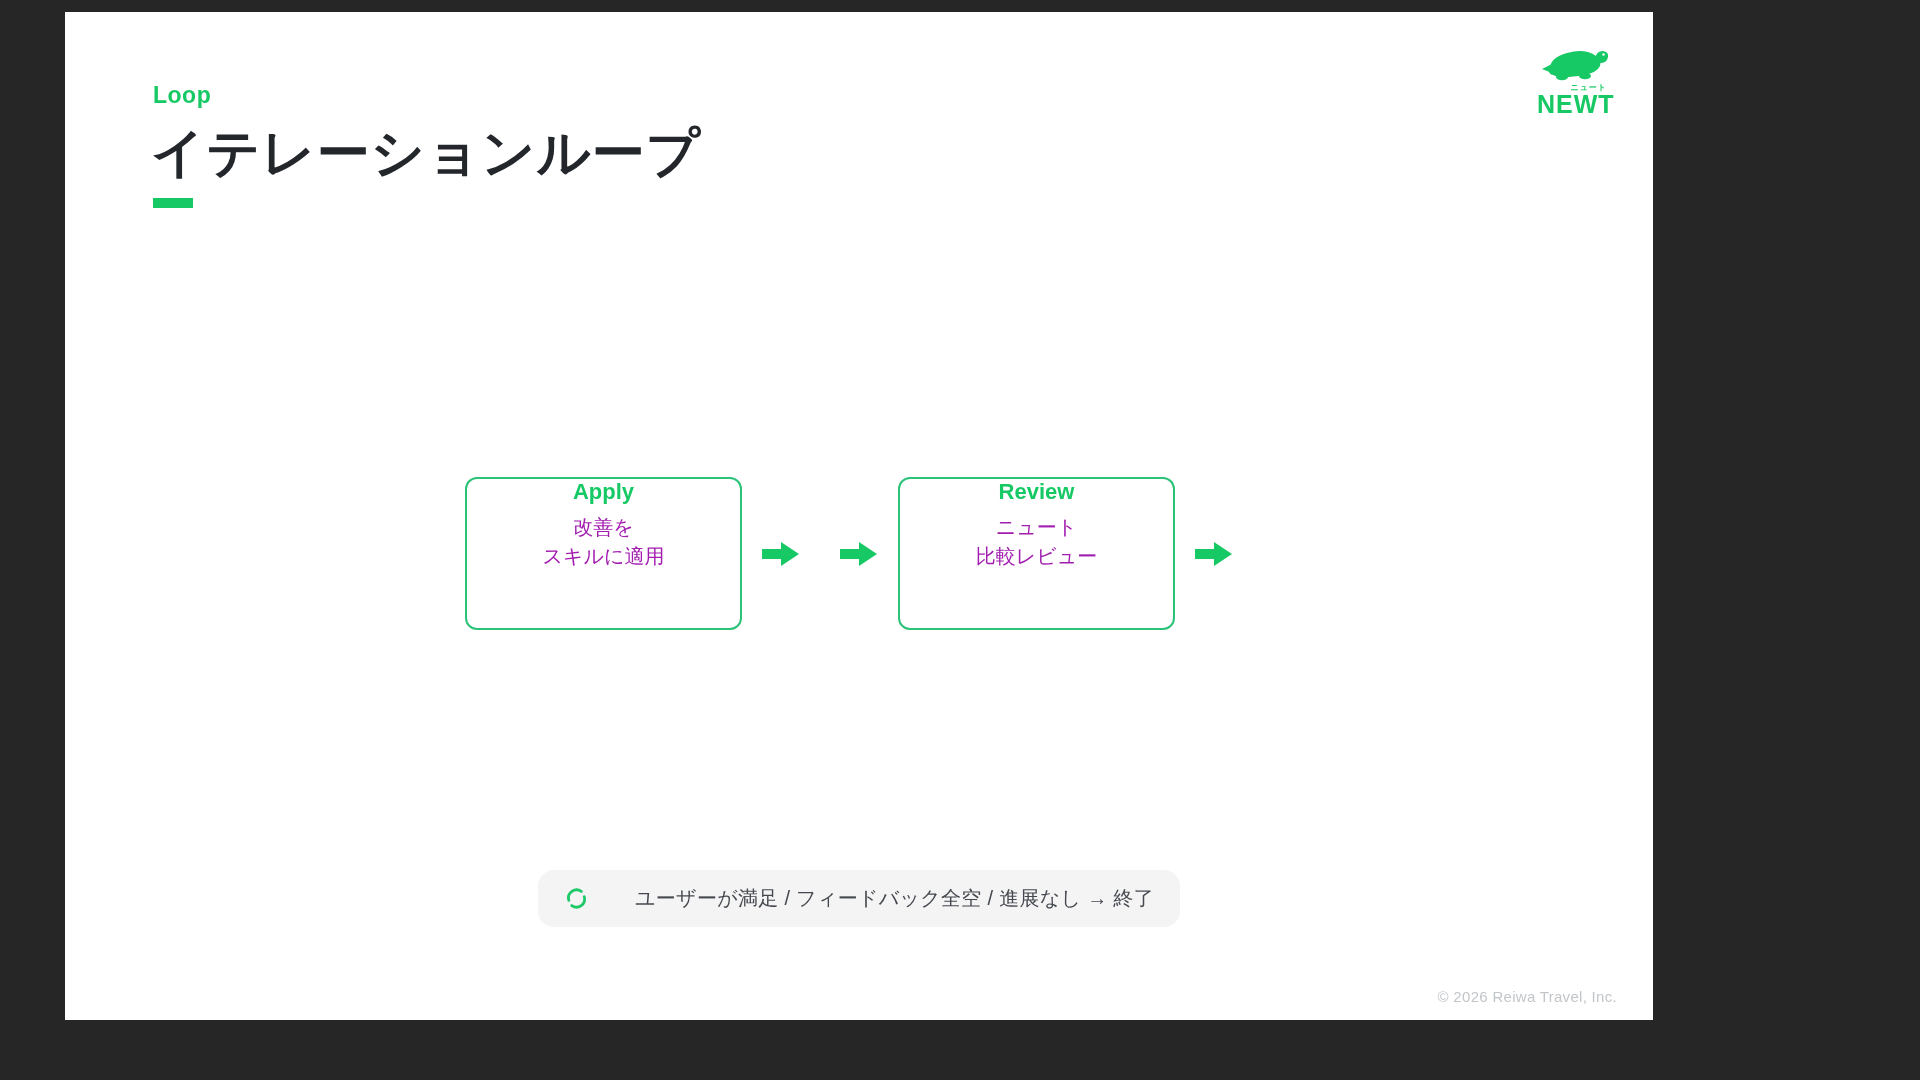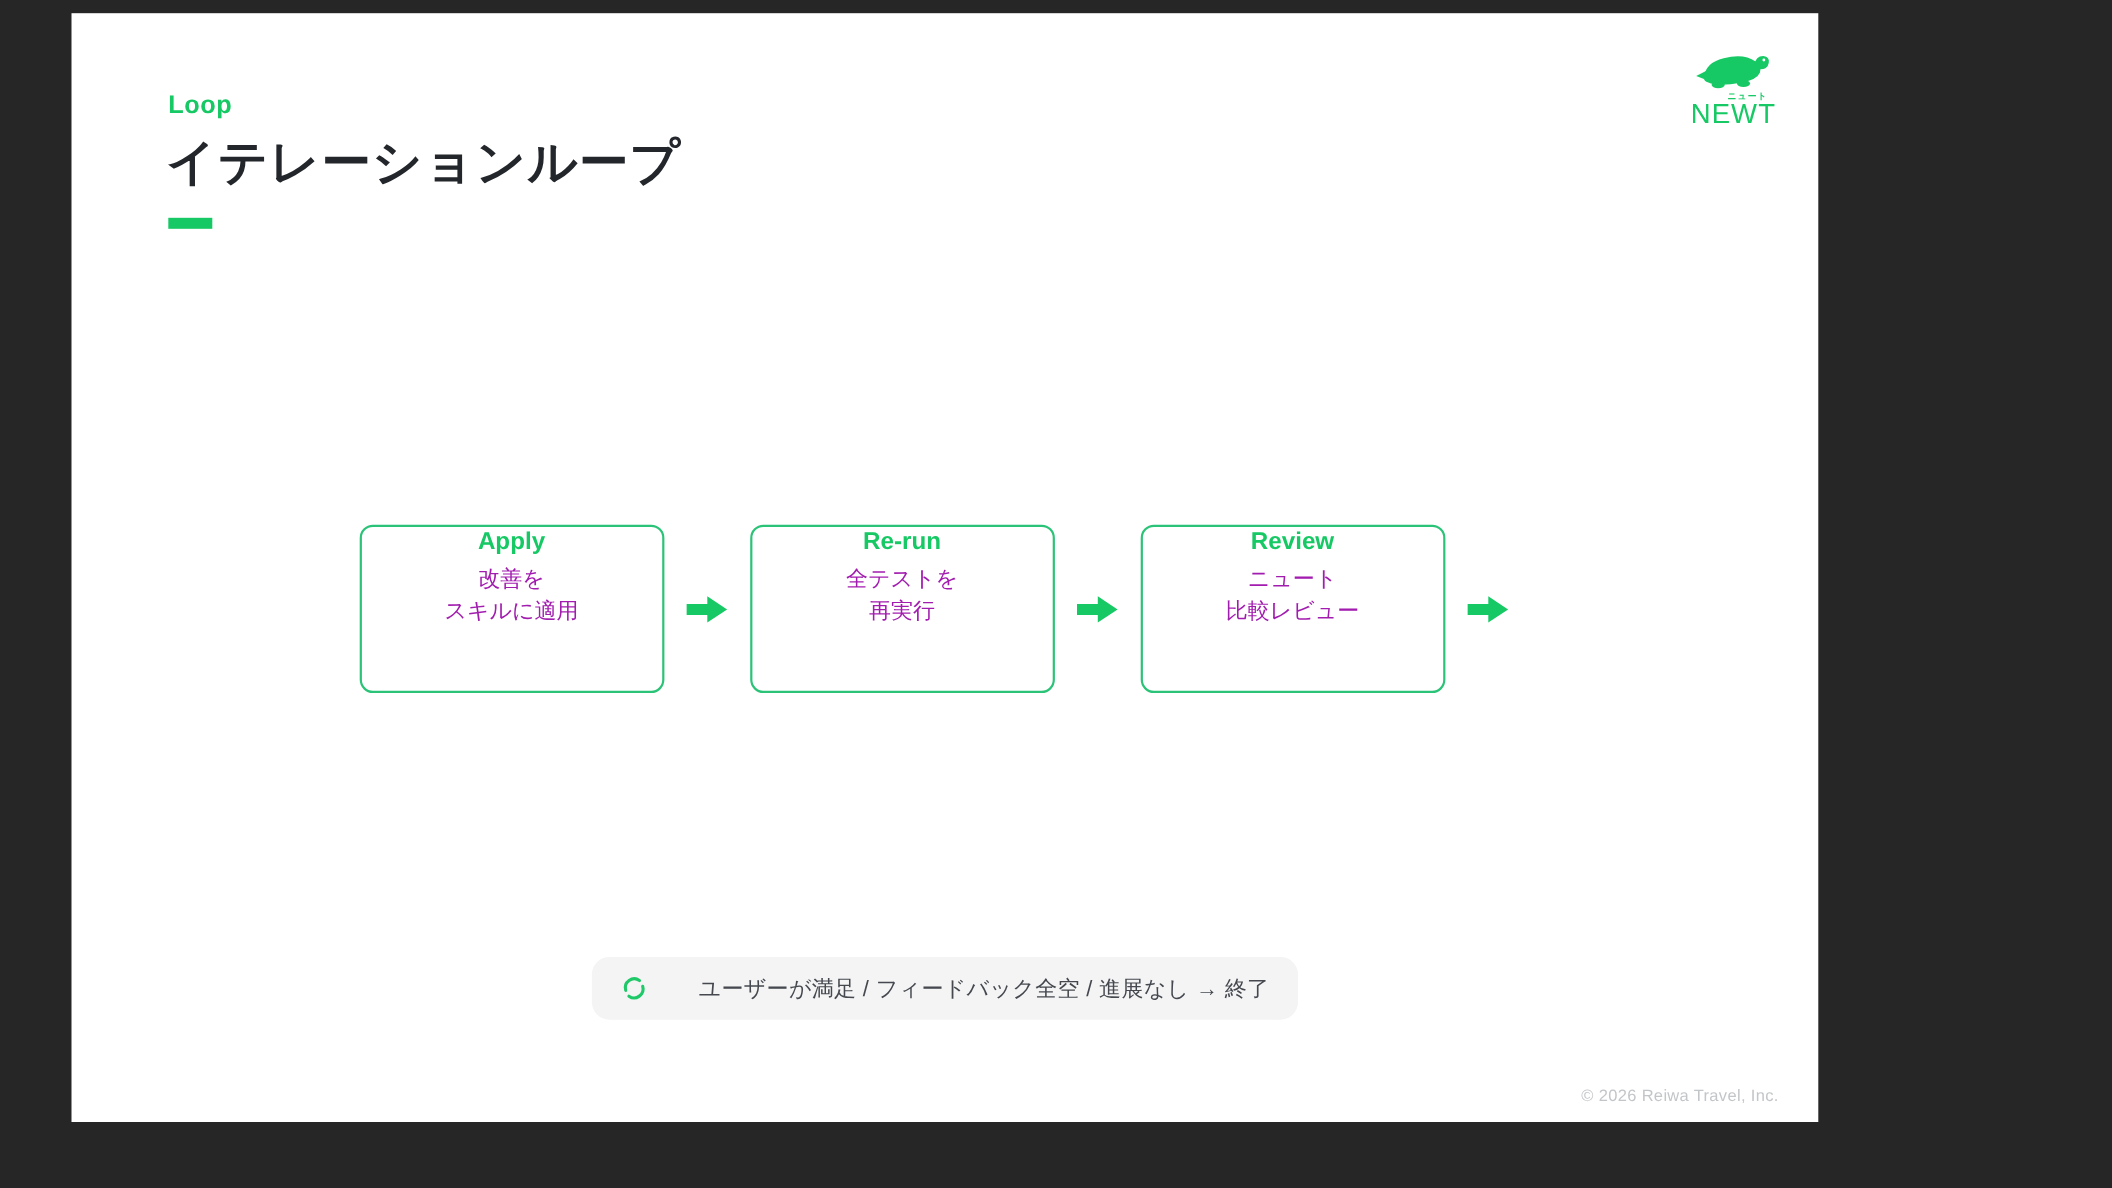--- a/index.html
+++ b/index.html
@@ -16,21 +16,21 @@
     background: #ffffff;
   }
   
   .eyebrow {
     position: absolute; left: 88px; top: 70px;
     font-size: 23px; font-weight: 700; letter-spacing: 0.5px;
     color: var(--accent);
   }
   .slide-title {
     position: absolute; left: 86px; top: 106px;
-    font-size: 45px; font-weight: 700; letter-spacing: 1px;
+    font-size: 53px; font-weight: 700; letter-spacing: 1px;
     color: #23272b;
   }
   .accent-bar {
     position: absolute; left: 88px; top: 186px;
     width: 40px; height: 10px;
     background: var(--accent);
   }
   
   .logo {
     position: absolute; top: 34px; right: 40px;
@@ -38,21 +38,21 @@
   }
   .logo svg.turtle { display: block; margin: 0 auto; }
   .logo .ruby {
     display: block;
     font-size: 8px; font-weight: 700; color: var(--accent);
     letter-spacing: 1px; text-align: right; padding-right: 6px;
     margin-top: -4px; line-height: 8px;
   }
   .logo .wordmark {
     display: block;
-    font-size: 25px; font-weight: 400; color: var(--accent);
+    font-size: 25px; font-weight: 700; color: var(--accent);
     letter-spacing: 1px; line-height: 24px;
   }
   
   .flow {
     position: absolute; top: 465px; left: 0;
     width: 100%;
     display: flex; justify-content: center; align-items: center;
   }
   .step-box {
     width: 277px; height: 153px;
@@ -126,25 +126,20 @@
       <div class="step-line">改善を</div>
       <div class="step-line">スキルに適用</div>
     </div>
 
     <div class="arrow-cell">
       <svg width="38" height="26" viewBox="0 0 38 26">
         <polygon points="0,8 19,8 19,1 37,13 19,25 19,18 0,18" fill="#17c964"></polygon>
       </svg>
     </div>
 
-    <div class="step-box">
-      <div class="step-title">Re-run</div>
-      <div class="step-line">全テストを</div>
-      <div class="step-line">再実行</div>
-    </div>
 
     <div class="arrow-cell">
       <svg width="38" height="26" viewBox="0 0 38 26">
         <polygon points="0,8 19,8 19,1 37,13 19,25 19,18 0,18" fill="#17c964"></polygon>
       </svg>
     </div>
 
     <div class="step-box">
       <div class="step-title">Review</div>
       <div class="step-line">ニュート</div>

